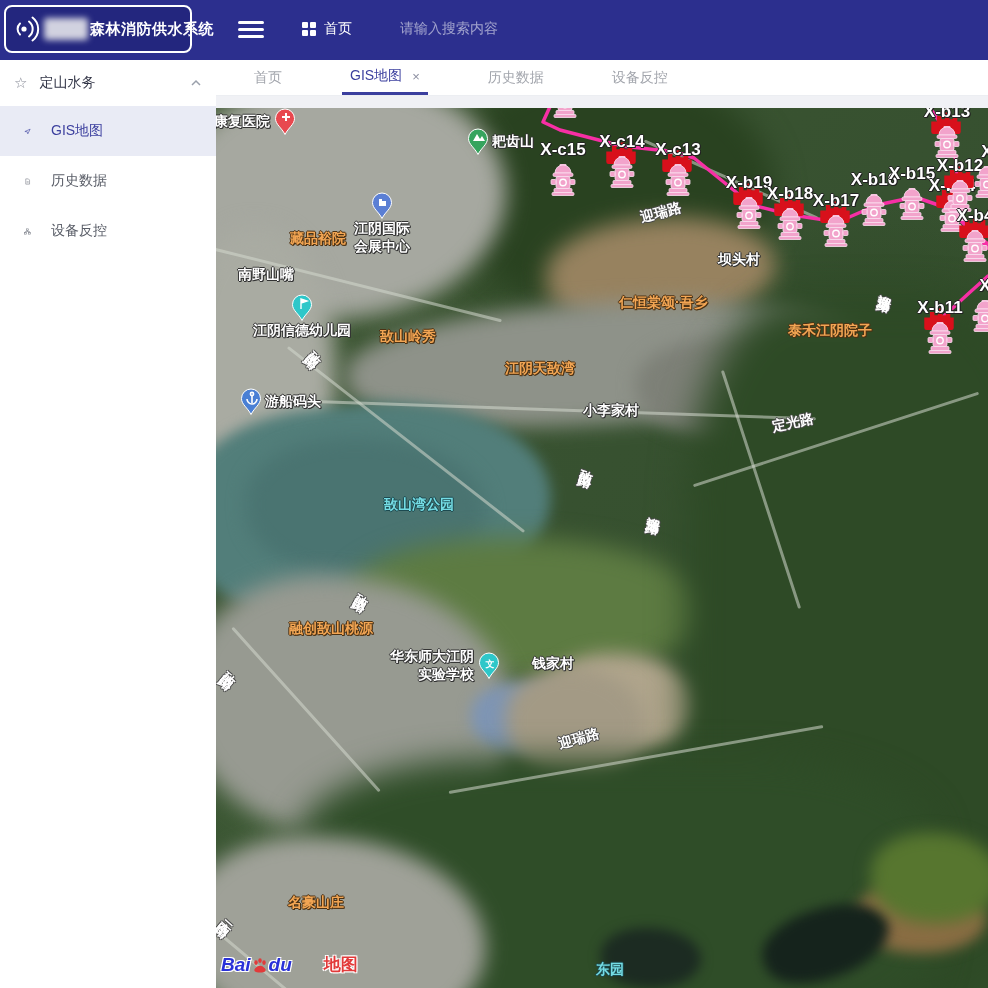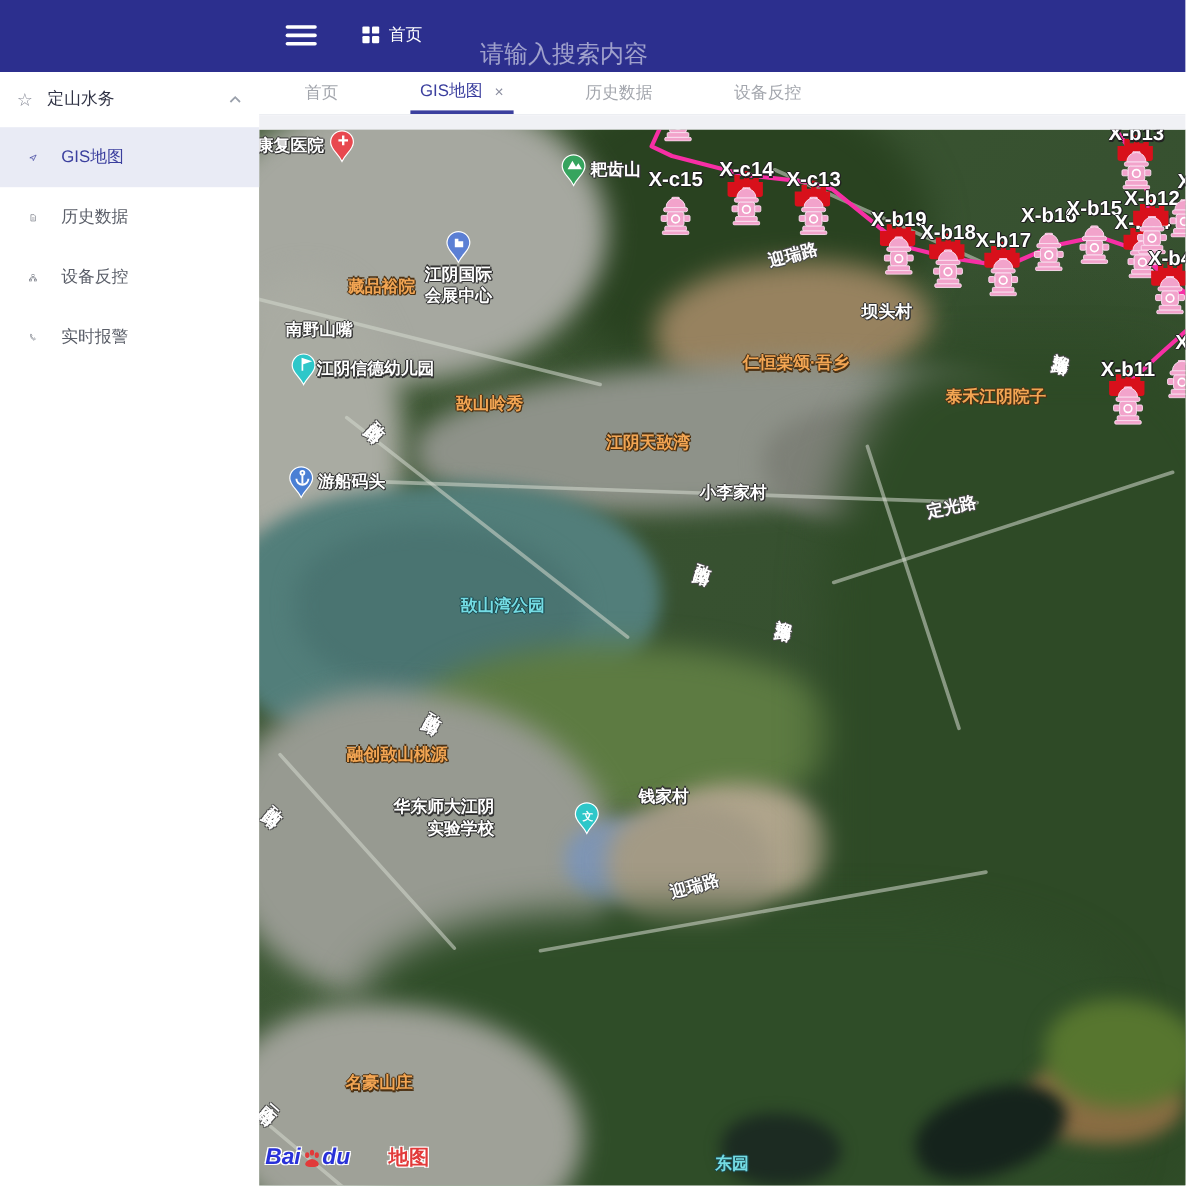--- a/index.html
+++ b/index.html
@@ -13,21 +13,21 @@
   .logo-box svg{width:30px;height:30px;flex:0 0 auto;}
   .redact{width:44px;height:22px;margin:0 2px 0 2px;background:rgba(225,225,232,.92);
           filter:blur(3px);border-radius:3px;flex:0 0 auto;}
   .logo-title{color:#fff;font-size:15px;font-weight:bold;white-space:nowrap;letter-spacing:.5px;}
   .hamburger{position:absolute;left:238px;top:21px;width:26px;height:18px;cursor:pointer;}
   .hamburger i{display:block;height:3px;background:#fff;border-radius:2px;margin-bottom:4px;}
   .home-menu{position:absolute;left:302px;top:20px;display:flex;align-items:center;gap:8px;color:#fff;
              font-size:14px;cursor:pointer;}
   .grid-ico{display:grid;grid-template-columns:6px 6px;grid-gap:2px;}
   .grid-ico i{width:6px;height:6px;background:#fff;border-radius:1px;}
-  .search-box{position:absolute;left:400px;top:32px;color:rgba(255,255,255,.55);font-size:20px;cursor:text;width:200px;}
+  .search-box{position:absolute;left:400px;top:20px;color:rgba(255,255,255,.55);font-size:14px;cursor:text;width:200px;}
 
   
   .sidebar{position:absolute;left:0;top:60px;width:216px;height:928px;background:#fff;z-index:40;}
   .side-group{height:46px;display:flex;align-items:center;padding:0 14px;color:#303345;font-size:14px;cursor:pointer;}
   .side-group .star{color:#8a8d99;font-size:15px;margin-right:12px;}
   .side-group .glabel{flex:1;}
   .side-group svg{width:12px;height:12px;stroke:#9aa0ab;}
   .side-item{height:50px;display:flex;align-items:center;padding-left:24px;color:#5a5e68;font-size:14px;cursor:pointer;}
   .side-item svg{width:17px;height:17px;margin-right:10px;color:#7a7e88;}
   .side-item.active{background:#e9ebf5;color:#3b3f9e;}
@@ -98,20 +98,32 @@
   
   .baidu{position:absolute;z-index:7;font-weight:bold;font-size:19px;display:flex;align-items:center;font-style:italic;}
   .baidu .bai{color:#2931d8;text-shadow:1px 1px 0 #fff,-1px -1px 0 #fff,1px -1px 0 #fff,-1px 1px 0 #fff;}
   .baidu .paw{width:16px;height:16px;margin:0 1px;}
   .baidu .ditu{color:#e23a3a;font-style:normal;font-size:17px;text-shadow:1px 1px 0 #fff,-1px -1px 0 #fff,1px -1px 0 #fff,-1px 1px 0 #fff;margin-left:32px;}
 </style>
 </head>
 <body>
 
 <div class="header">
+  <div class="logo-box">
+    <svg viewBox="0 0 30 30">
+      <g fill="none" stroke="#fff" stroke-linecap="round">
+        <circle cx="12" cy="15" r="2.6" fill="#fff" stroke="none"></circle>
+        <path d="M8 9.5 a7.5 7.5 0 0 0 0 11" stroke-width="2"></path>
+        <path d="M17 7.5 a9.5 9.5 0 0 1 0 15" stroke-width="2"></path>
+        <path d="M20.5 3.5 a14.5 14.5 0 0 1 0 23" stroke-width="2"></path>
+      </g>
+    </svg>
+    <span class="redact"></span>
+    <span class="logo-title">森林消防供水系统</span>
+  </div>
   <div class="hamburger">
       <i></i>
       <i></i>
       <i></i>
     </div>
   <div class="home-menu">
     <span class="grid-ico">
         <i></i>
         <i></i>
         <i></i>
@@ -151,28 +163,20 @@
       <div class="side-item">
         <span style="display:inline-flex;width:17px;height:17px;margin-right:10px;">
           <svg viewBox="0 0 24 24" fill="none" stroke="currentColor" stroke-width="2">
             <rect x="9" y="3" width="6" height="5"></rect>
             <rect x="2" y="16" width="6" height="5"></rect>
             <rect x="16" y="16" width="6" height="5"></rect>
             <path d="M12 8v4M5 16v-4h14v4"></path>
           </svg>
         </span>
         <span>设备反控</span>
-      </div>
-      <div class="side-item">
-        <span style="display:inline-flex;width:17px;height:17px;margin-right:10px;">
-          <svg viewBox="0 0 24 24" fill="none" stroke="currentColor" stroke-width="2" stroke-linejoin="round">
-            <path d="M5 4c-1 5 4 12 10 15l4-4-4-3-2 2c-3-2-5-4-6-7l2-2-3-4z"></path>
-          </svg>
-        </span>
-        <span>实时报警</span>
       </div>
     </div>
 </div>
 
 <div class="tabbar" id="tabbar">
     <div class="tab">
       <span>首页</span>
     </div>
     <div class="tab active">
       <span>GIS地图</span>
@@ -532,42 +536,42 @@
       <div class="poi" style="left: 106px; top: 84px; width: 120px; flex-direction: column; align-items: center;">
         <svg class="pin" viewBox="0 0 22 28">
           <path d="M11 1 a9.5 9.5 0 0 1 9.5 9.5 c0 6-6 9-9.5 16 c-3.5-7-9.5-10-9.5-16 A9.5 9.5 0 0 1 11 1z" fill="#5b7fd4" stroke="#fff" stroke-width="1"></path>
           <g transform="translate(1,1)">
             <path d="M8 14V7h3v2h4v5z" fill="#fff" transform="translate(-1,-1)"></path>
           </g>
         </svg>
         <span class="poi-label c-white" style="">江阴国际
 会展中心</span>
       </div>
-      <div class="poi" style="left: 26px; top: 186px; width: 120px; flex-direction: row; align-items: center;">
+      <div class="poi" style="left: 26px; top: 186px; width: 120px; flex-direction: column; align-items: center;">
         <svg class="pin" viewBox="0 0 22 28">
           <path d="M11 1 a9.5 9.5 0 0 1 9.5 9.5 c0 6-6 9-9.5 16 c-3.5-7-9.5-10-9.5-16 A9.5 9.5 0 0 1 11 1z" fill="#2ec7c9" stroke="#fff" stroke-width="1"></path>
           <g transform="translate(1,1)">
             <path d="M10 15V5l6 2-6 2" fill="#fff" stroke="#fff" stroke-width="1.4" transform="translate(-1,-1)"></path>
           </g>
         </svg>
         <span class="poi-label c-white" style="text-align:center">江阴信德幼儿园</span>
       </div>
       <div class="poi" style="left: 24px; top: 280px;">
         <svg class="pin" viewBox="0 0 22 28">
           <path d="M11 1 a9.5 9.5 0 0 1 9.5 9.5 c0 6-6 9-9.5 16 c-3.5-7-9.5-10-9.5-16 A9.5 9.5 0 0 1 11 1z" fill="#4a7fd4" stroke="#fff" stroke-width="1"></path>
           <g transform="translate(1,1)">
             <g fill="none" stroke="#fff" stroke-width="1.6" transform="translate(-1,-1)">
               <circle cx="12" cy="6" r="1.6"></circle>
               <path d="M12 8v7M7 11a5 5 0 0 0 10 0"></path>
             </g>
           </g>
         </svg>
         <span class="poi-label c-white" style="margin-left:3px">游船码头</span>
       </div>
-      <div class="poi" style="left: 112px; top: 556px; width: 172px; justify-content: space-between;">
+      <div class="poi" style="left: 112px; top: 540px; width: 172px; justify-content: flex-end;">
         <span class="poi-label c-white" style="text-align:right;margin-right:4px">华东师大江阴
 实验学校</span>
         <svg class="pin" viewBox="0 0 22 28">
           <path d="M11 1 a9.5 9.5 0 0 1 9.5 9.5 c0 6-6 9-9.5 16 c-3.5-7-9.5-10-9.5-16 A9.5 9.5 0 0 1 11 1z" fill="#2ec7c9" stroke="#fff" stroke-width="1"></path>
           <g transform="translate(1,1)">
             <text x="11" y="14" font-size="9" fill="#fff" text-anchor="middle" font-weight="bold">文</text>
           </g>
         </svg>
       </div>
       <div class="tlabel c-orange" style="left: 57px; top: 122px;">藏品裕院</div>

